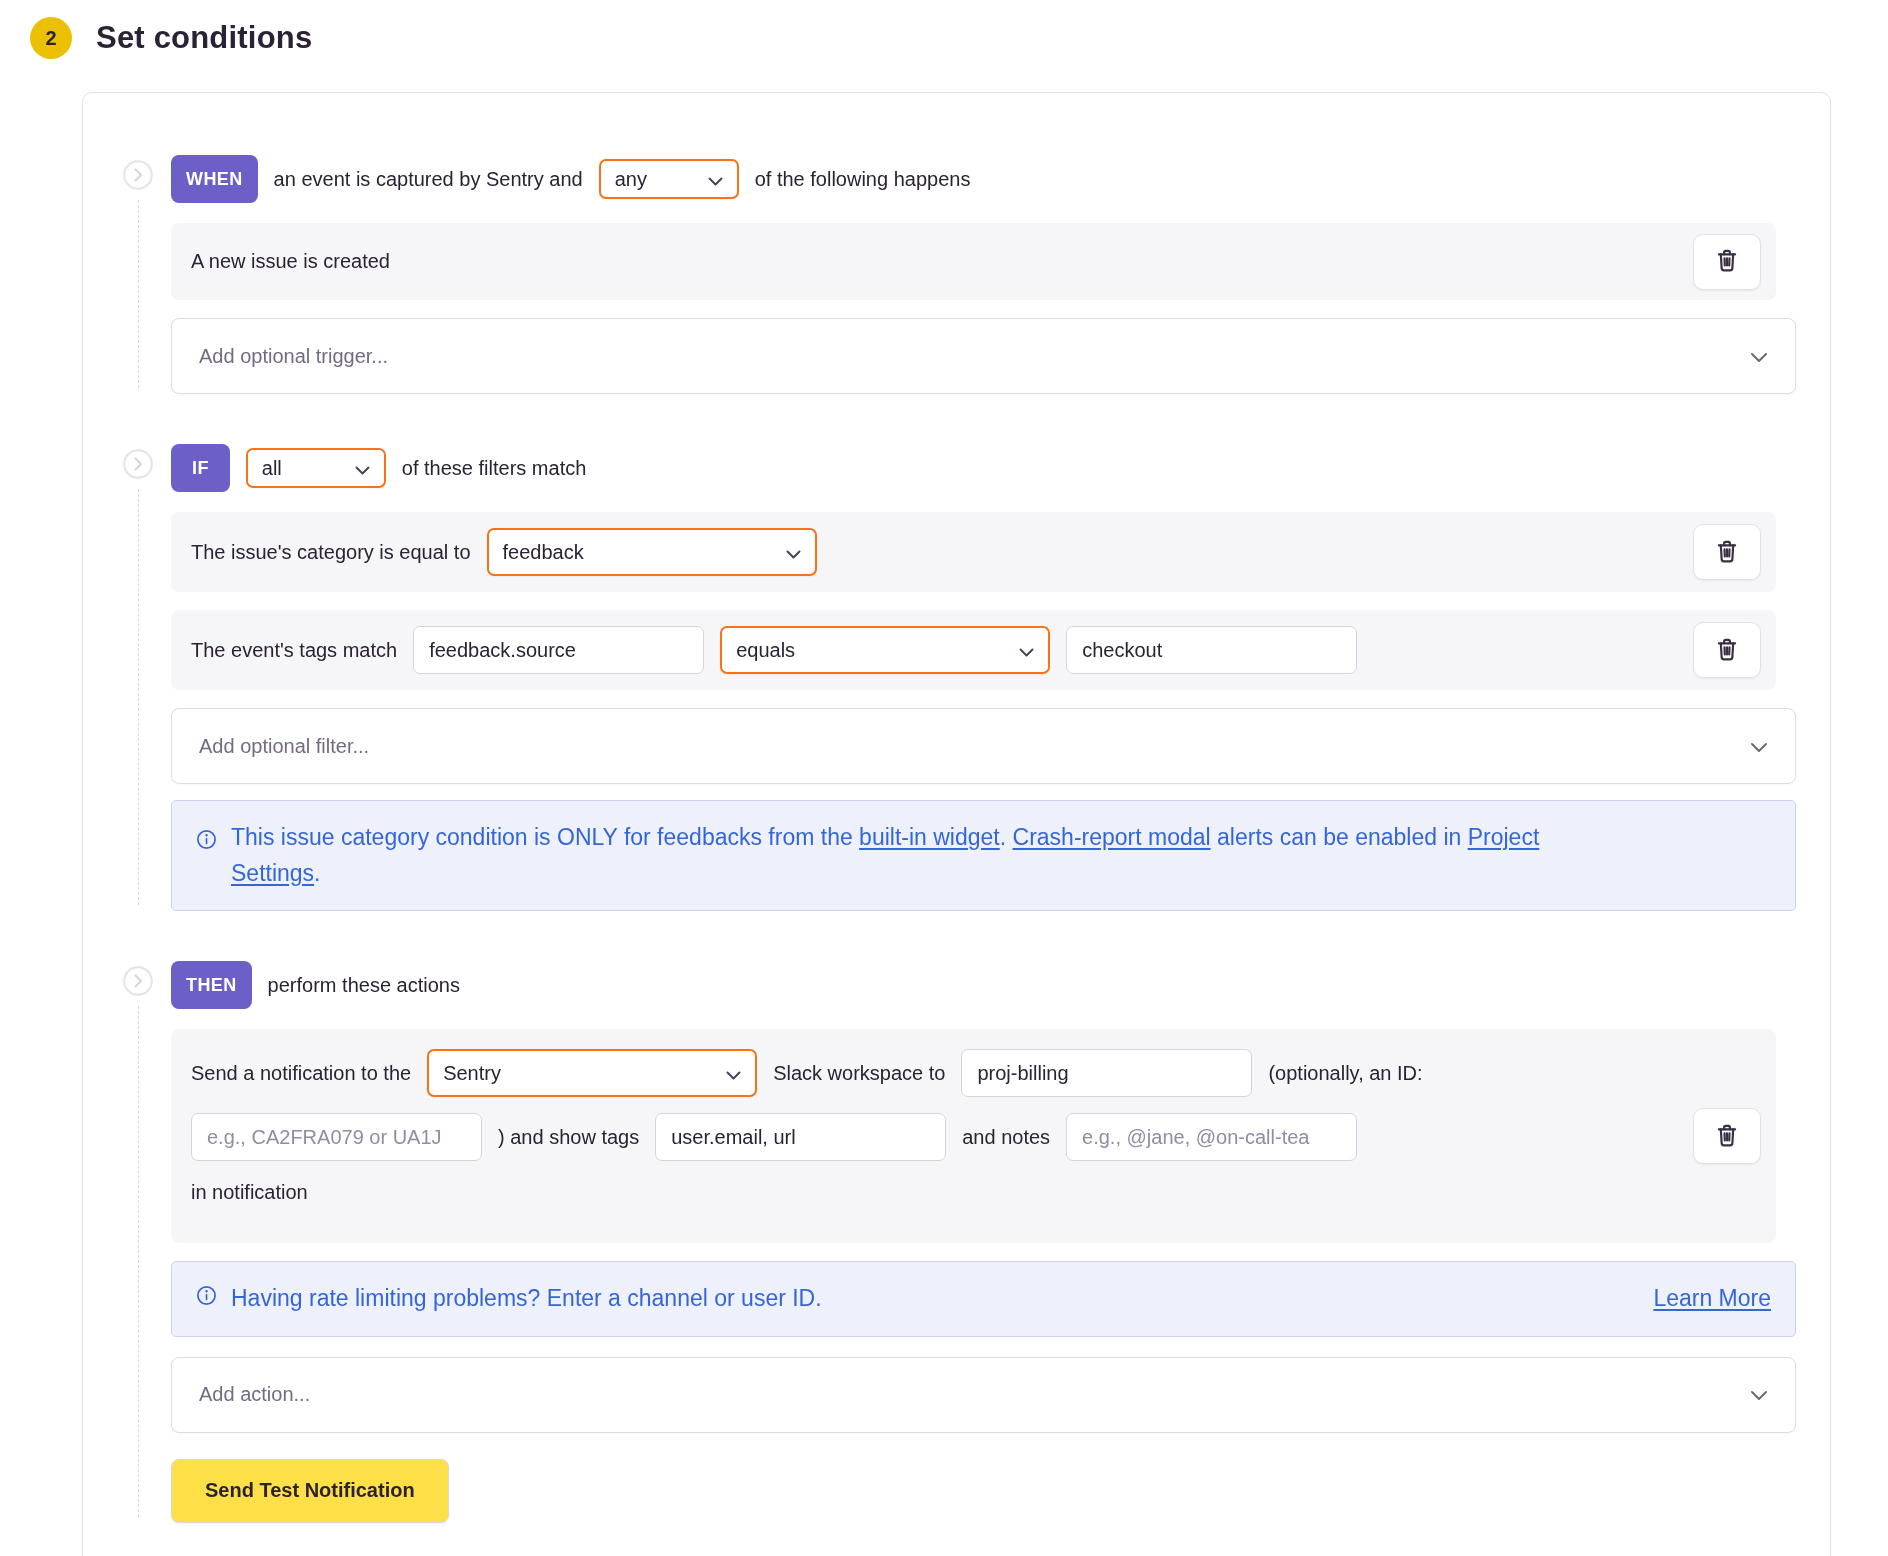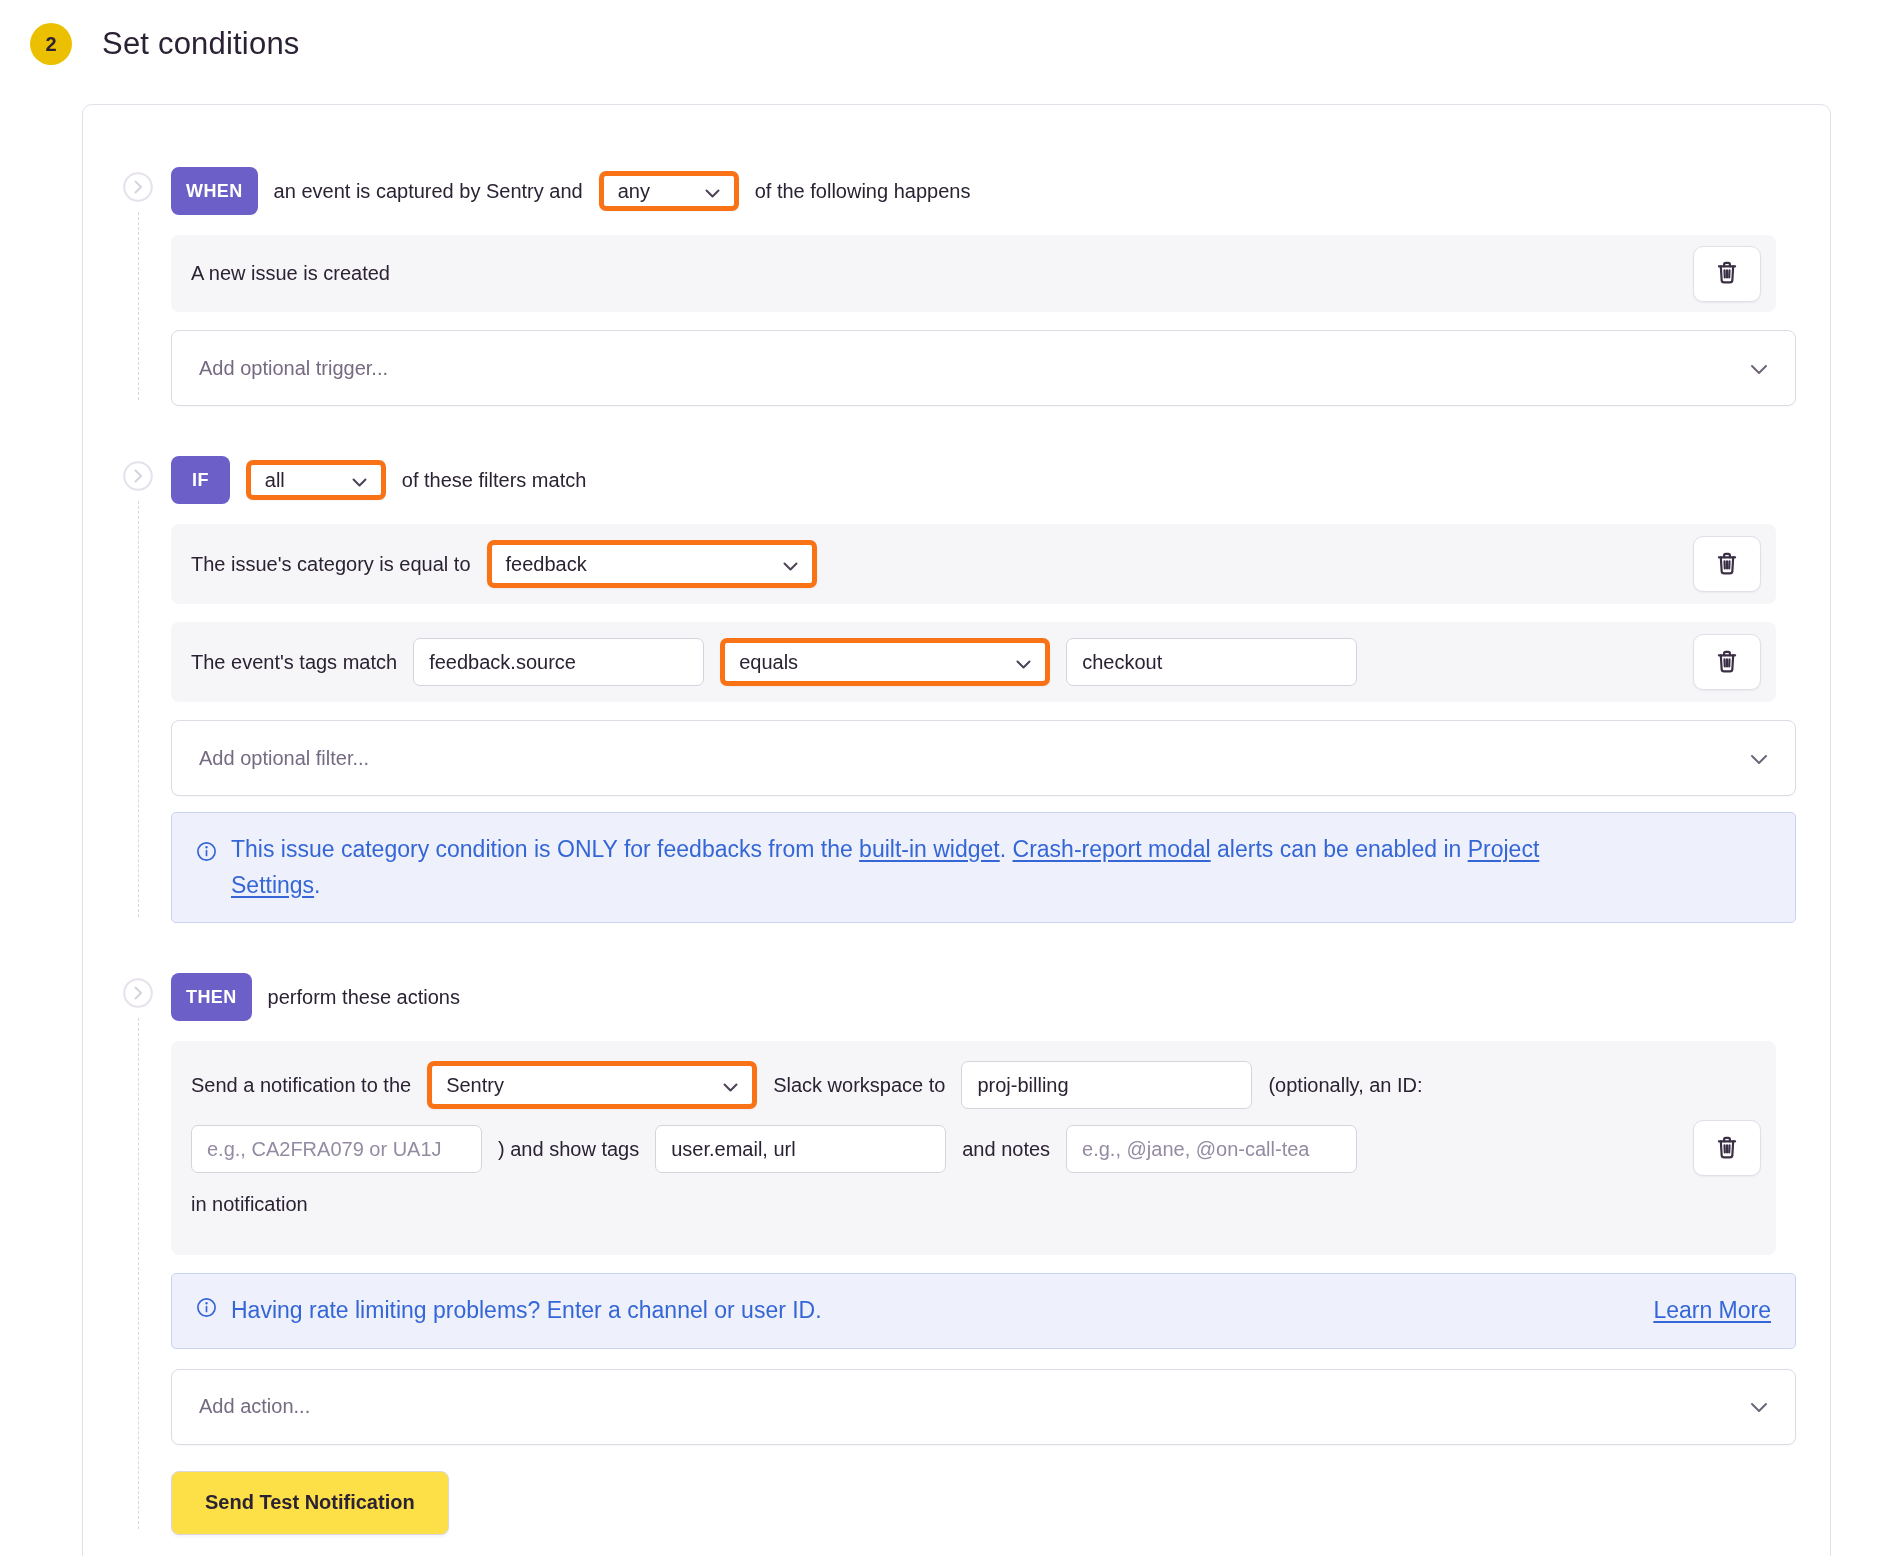--- a/index.html
+++ b/index.html
@@ -8,21 +8,21 @@
     width:1888px; min-height:1556px; background:#ffffff;
     font-family:"Liberation Sans","DejaVu Sans",sans-serif;
     color:#2B2233;
   }
   
   .page-header { display:flex; align-items:center; gap:18px; padding:14px 0 0 30px; }
   .step-badge {
     width:42px; height:42px; border-radius:50%; background:#EBC000; color:#2B2233;
     font-weight:700; font-size:20px; display:flex; align-items:center; justify-content:center;
   }
-  .page-title { font-size:31px; font-weight:400; margin:12px; letter-spacing:.2px; }
+  .page-title { font-size:31px; font-weight:700; margin:6px; letter-spacing:.2px; }
 
   
   .card {
     margin:30px 57px 40px 82px;
     border:1px solid #E4DFE9; border-radius:10px; background:#fff;
     padding:62px 34px 88px 40px;
   }
 
   
   .rule-section { display:flex; margin-bottom:50px; }
@@ -34,21 +34,21 @@
 
   .section-header { display:flex; align-items:center; gap:16px; margin-bottom:20px; font-size:20px; }
   .badge {
     background:#6C5FC7; color:#fff; font-weight:700; font-size:18px; height:48px;
     display:inline-flex; align-items:center; padding:0 15px; border-radius:8px; letter-spacing:.4px;
   }
   .badge-if { padding:0 21px; }
 
   
   .select {
-    background:#fff; border:5px solid #f97316; border-radius:7px; cursor:pointer;
+    background:#fff; border:2px solid #f97316; border-radius:7px; cursor:pointer;
     display:inline-flex; align-items:center; justify-content:space-between;
     padding:0 14px; font-size:20px; color:#2B2233; flex-shrink:0;
     box-shadow:0 1px 2px rgba(43,34,51,.04);
   }
   .select-sm { width:140px; height:40px; }
   .select-lg { width:330px; height:48px; }
   .input {
     height:48px; width:291px; border:1px solid #D8D2DE; border-radius:7px;
     padding:0 15px; font-size:20px; color:#2B2233; background:#fff;
     font-family:inherit; flex-shrink:0; outline:none;

